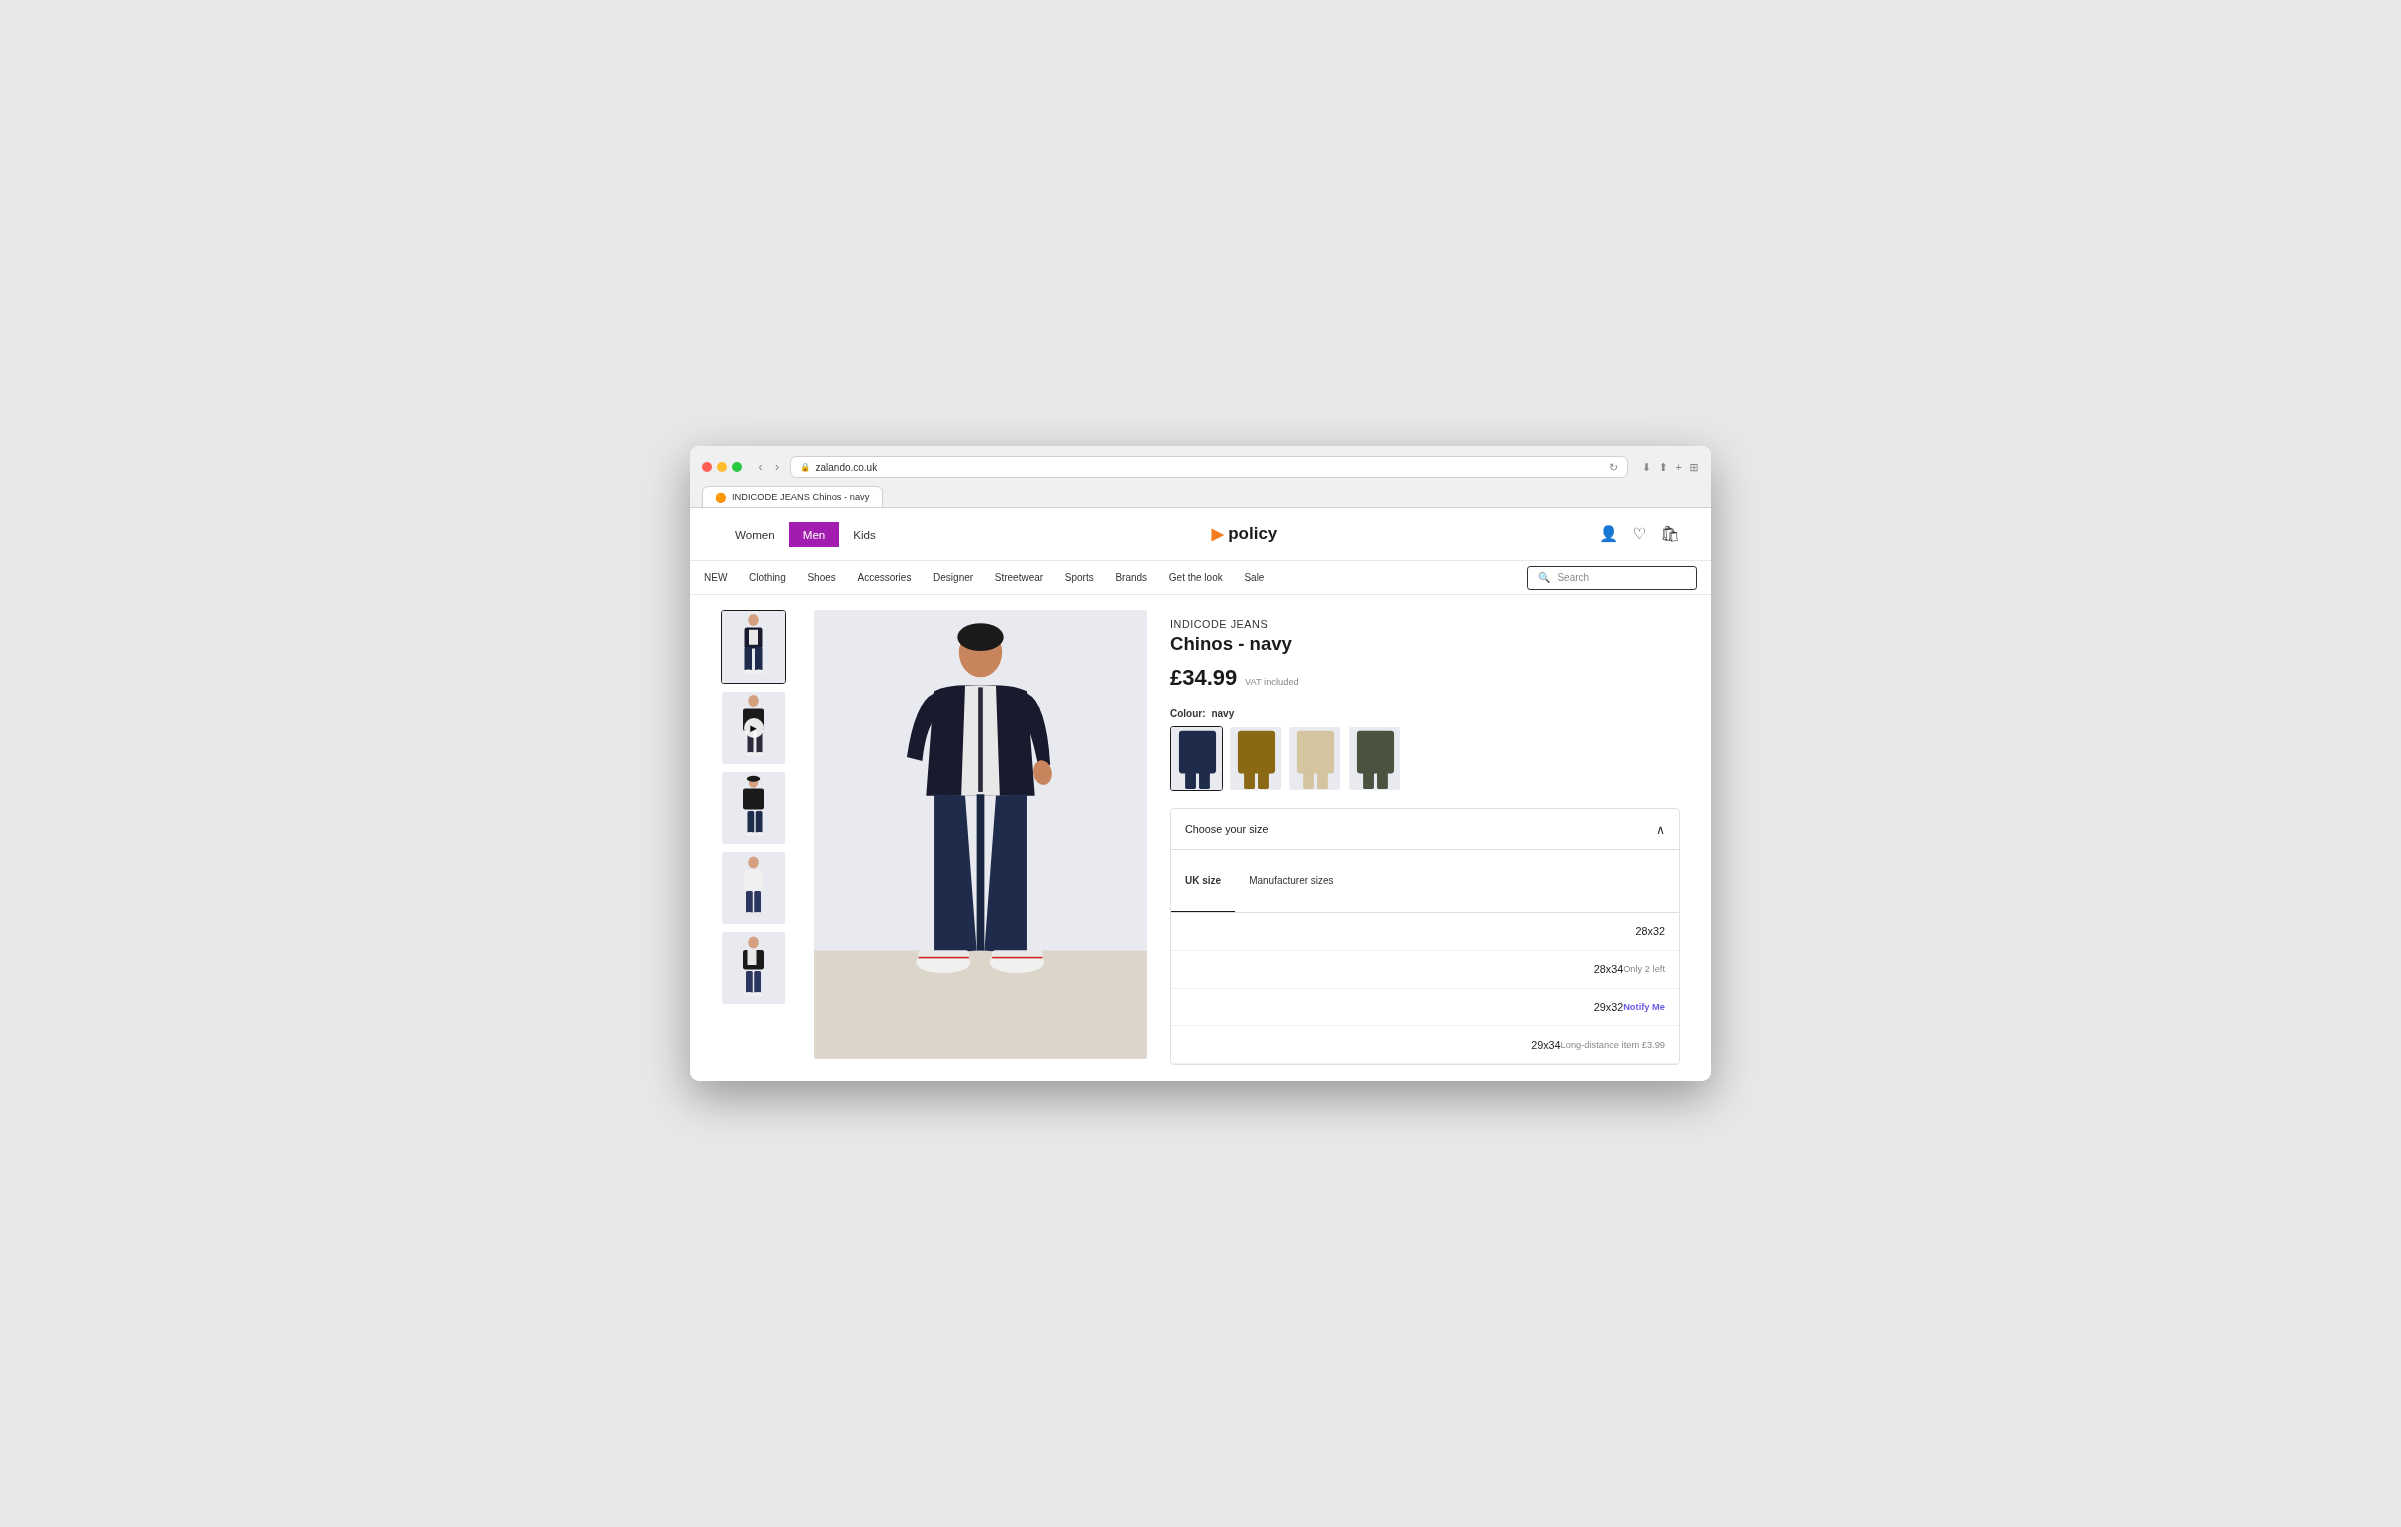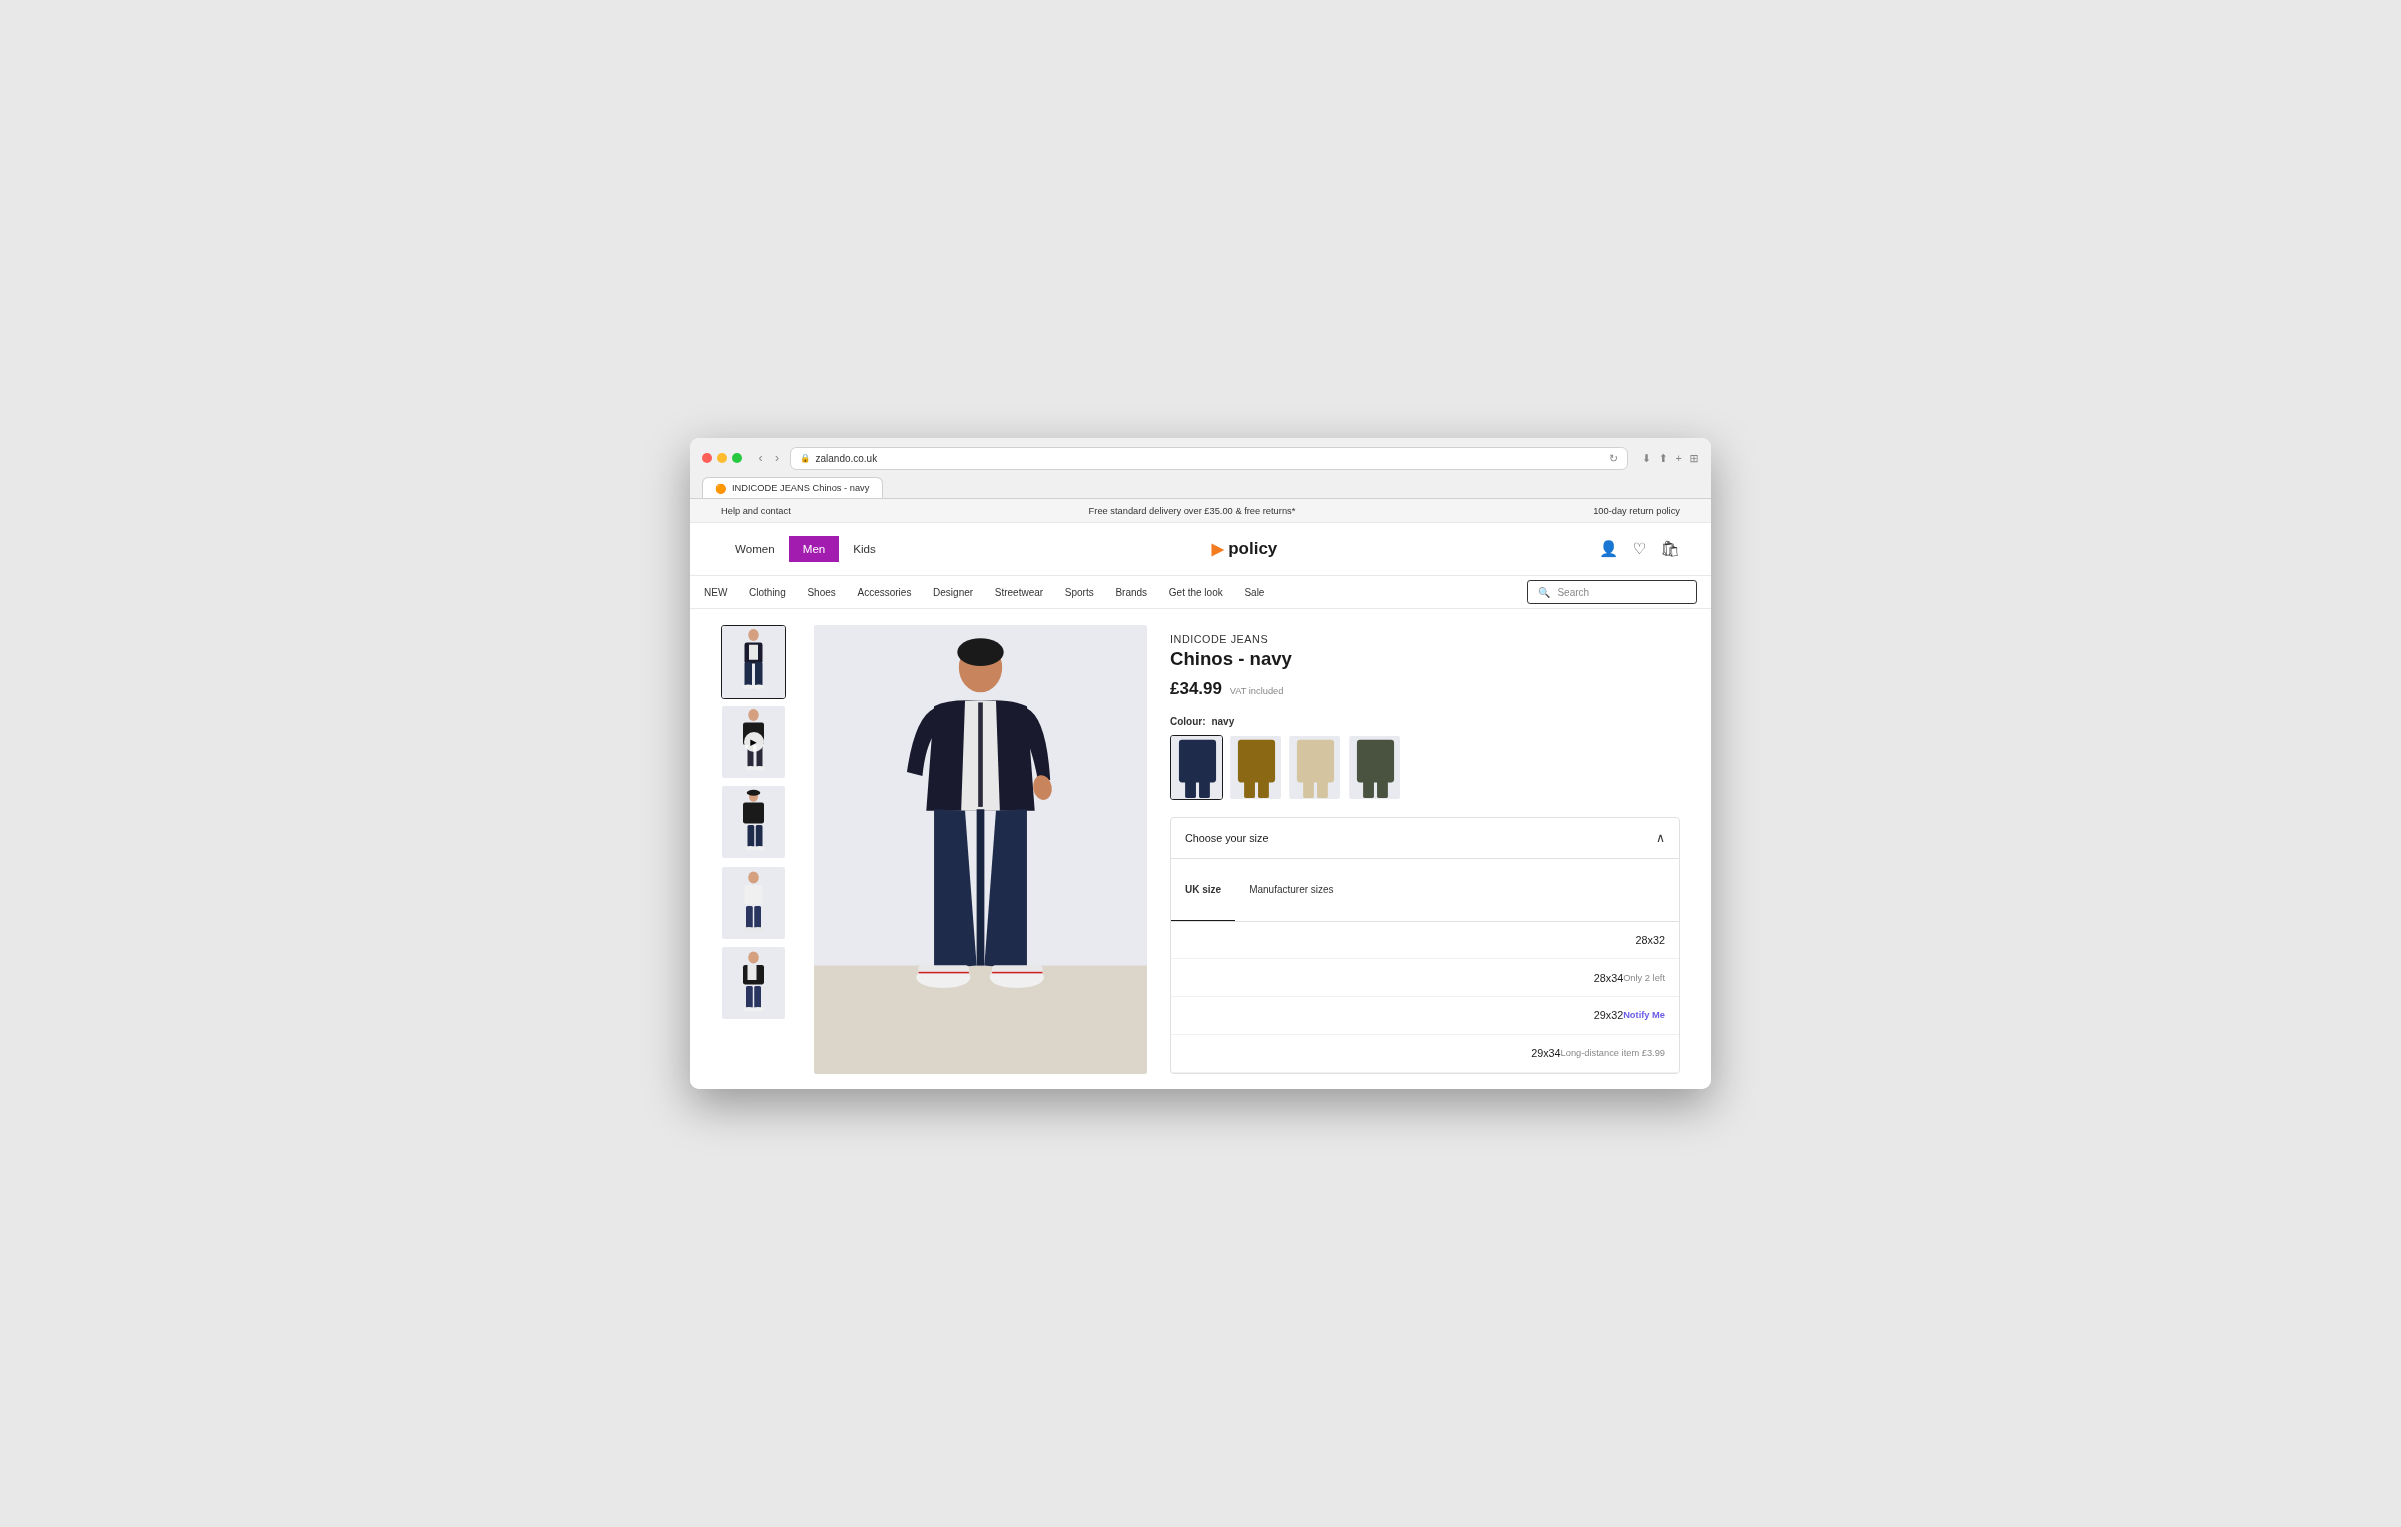--- a/index.html
+++ b/index.html
@@ -210,21 +210,21 @@
       text-transform: uppercase;
       margin-bottom: 3.1px;
     }
     .product-name {
       font-size: 18.6px;
       font-weight: 700;
       color: #1a1a1a;
       margin-bottom: 9.3px;
     }
     .price-row { display: flex; align-items: baseline; gap: 7.7px; margin-bottom: 17px; }
-    .price { font-size: 17px; font-weight: 700; color: #1a1a1a; }
+    .price { font-size: 22px; font-weight: 700; color: #1a1a1a; }
     .vat-label { font-size: 9.3px; color: #888; }
 
     
     .colour-section { margin-bottom: 17px; }
     .colour-label { font-size: 10px; color: #333; margin-bottom: 7.7px; }
     .colour-label span { font-weight: 700; }
     .colour-swatches { display: flex; gap: 6.2px; }
     .colour-swatch {
       width: 53px;
       height: 65px;
@@ -310,25 +310,20 @@
     <div class="browser-tabs">
       <div class="browser-tab">
         <span>🟠</span>
         <span>INDICODE JEANS Chinos - navy</span>
       </div>
     </div>
   </div>
 
   <div class="site">
 
-    <div class="top-banner">
-      <span>Help and contact</span>
-      <span>Free standard delivery over £35.00 &amp; free returns*</span>
-      <span>100-day return policy</span>
-    </div>
 
     <div class="header">
       <div class="nav-tabs">
         <button class="nav-tab">Women</button>
         <button class="nav-tab active">Men</button>
         <button class="nav-tab">Kids</button>
       </div>
       <div class="logo">
         <span class="logo-icon">▶</span>
         <span>policy</span>

